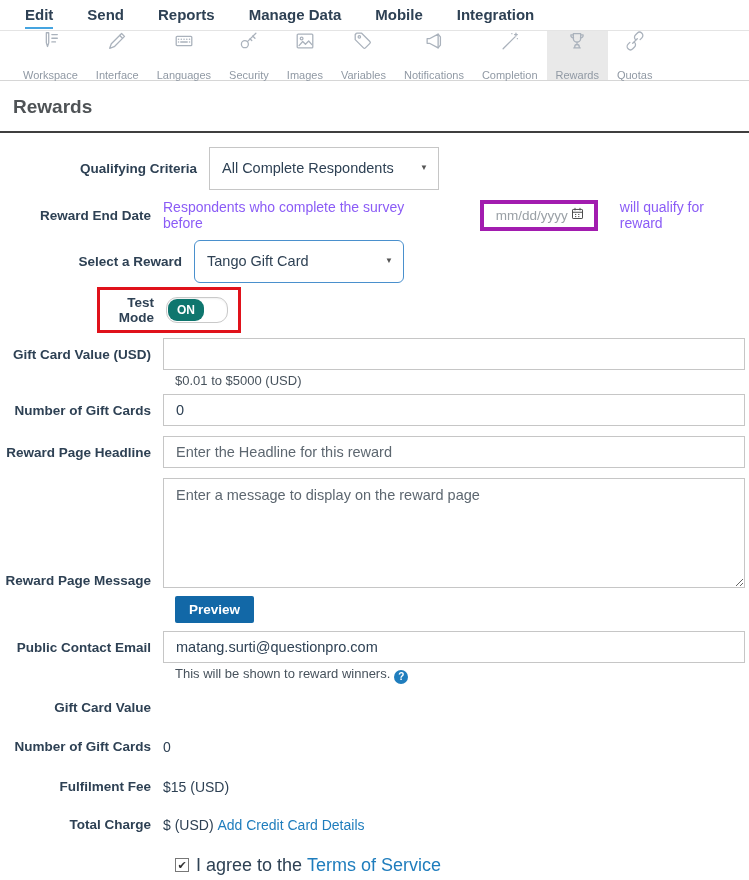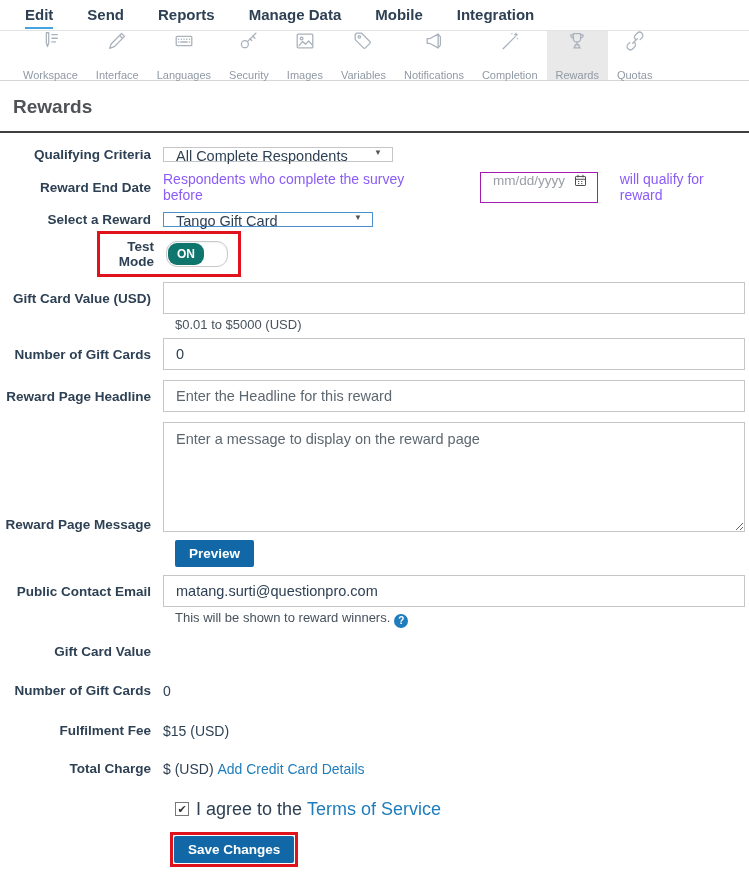--- a/index.html
+++ b/index.html
@@ -20,26 +20,26 @@
   
   .page-title { font-size:19px; font-weight:bold; color:#4f5356; margin:15px 0 13px 13px; }
   .title-rule { border:none; border-top:2px solid #3f3f3f; }
 
   
   .form { padding-top:13px; }
   .frow { display:flex; align-items:center; margin-bottom:0; }
   .flabel { width:163px; min-width:163px; text-align:right; font-size:13.5px; font-weight:bold; color:#2e4154; padding-right:12px; }
   .fcontent { flex:1; margin-right:4px; display:flex; align-items:center; }
 
-  .selectbox { display:flex; align-items:flex-start; justify-content:space-between; height:15px; border:1px solid #c6c6c6; background:#fff; padding:0 10px 2px 12px; font-size:14.5px; color:#2e4154; cursor:pointer; }
+  .selectbox { display:flex; align-items:center; justify-content:space-between; height:43px; border:1px solid #c6c6c6; background:#fff; padding:0 10px 2px 12px; font-size:14.5px; color:#2e4154; cursor:pointer; }
   .selectbox .caret { font-size:8px; color:#555; }
-  .selectbox.focused { border-color:#4a90cd; }
+  .selectbox.focused { border-color:#4a90cd;border-radius:6px; }
 
   .plain-text { font-size:14px; color:#8b5cf6; }
-  .datebox { display:flex; align-items:flex-start; justify-content:space-between; width:122px; height:31px; border:1px solid #a21caf; padding:0 9px 0 12px; margin-left:44px; cursor:text; }
+  .datebox { display:flex; align-items:center; justify-content:space-between; width:122px; height:31px; border:4px solid #a21caf; padding:0 9px 0 12px; margin-left:44px; cursor:text; }
   .datebox .ph { font-size:13.5px; color:#9aa0a6; }
   .datebox svg { width:15px; height:15px; stroke:#4c4c4c; fill:none; stroke-width:1.6; }
 
   .toggle { width:62px; height:26px; border:1px solid #c9c9c9; border-radius:11px; background:#fff; position:relative; cursor:pointer; box-shadow:inset 0 1px 2px rgba(0,0,0,.06); }
   .toggle .knob { position:absolute; left:1px; top:1px; width:36px; height:22px; border-radius:9px; background:#0f766e; color:#fff; font-size:12px; font-weight:bold; display:flex; align-items:center; justify-content:center; }
 
   .red-annot { border:3px solid #e0121b; }
   .testmode-box { display:flex; align-items:center; padding:5px 10px 5px 8px; margin-left:97px; }
   .testmode-box .flabel { width:58px; min-width:58px; }
 
@@ -145,21 +145,21 @@
         </svg></span>
     <span class="tlabel">Quotas</span>
   </div>
 </div>
 
 <div class="page-title">Rewards</div>
 <hr class="title-rule">
 
 <div class="form">
 
-  <div class="frow" style="margin-top:1px;">
+  <div class="frow" style="margin-top:1px;margin-left:46px;">
     <div class="flabel">Qualifying Criteria</div>
     <div class="fcontent">
       <div class="selectbox" style="width:230px;">
         <span>All Complete Respondents</span>
         <span class="caret">▼</span>
       </div>
     </div>
   </div>
 
   <div class="frow" style="margin-top:9px;">
@@ -170,21 +170,21 @@
         <span class="ph">mm/dd/yyyy</span>
         <span><svg viewBox="0 0 24 24">
               <rect x="4" y="5.5" width="16" height="14.5" rx="1"></rect>
               <path d="M8 3v4M16 3v4M4 10h16M8 13.5h2M13 13.5h2M8 17h2M13 17h2"></path>
             </svg></span>
       </div>
       <span class="plain-text" style="margin-left:22px;">will qualify for reward</span>
     </div>
   </div>
 
-  <div class="frow" style="margin-top:9px;">
+  <div class="frow" style="margin-top:9px;margin-left:31px;">
     <div class="flabel">Select a Reward</div>
     <div class="fcontent">
       <div class="selectbox focused" style="width:210px;">
         <span>Tango Gift Card</span>
         <span class="caret">▼</span>
       </div>
     </div>
   </div>
 
   <div class="frow" style="margin-top:4px;">

